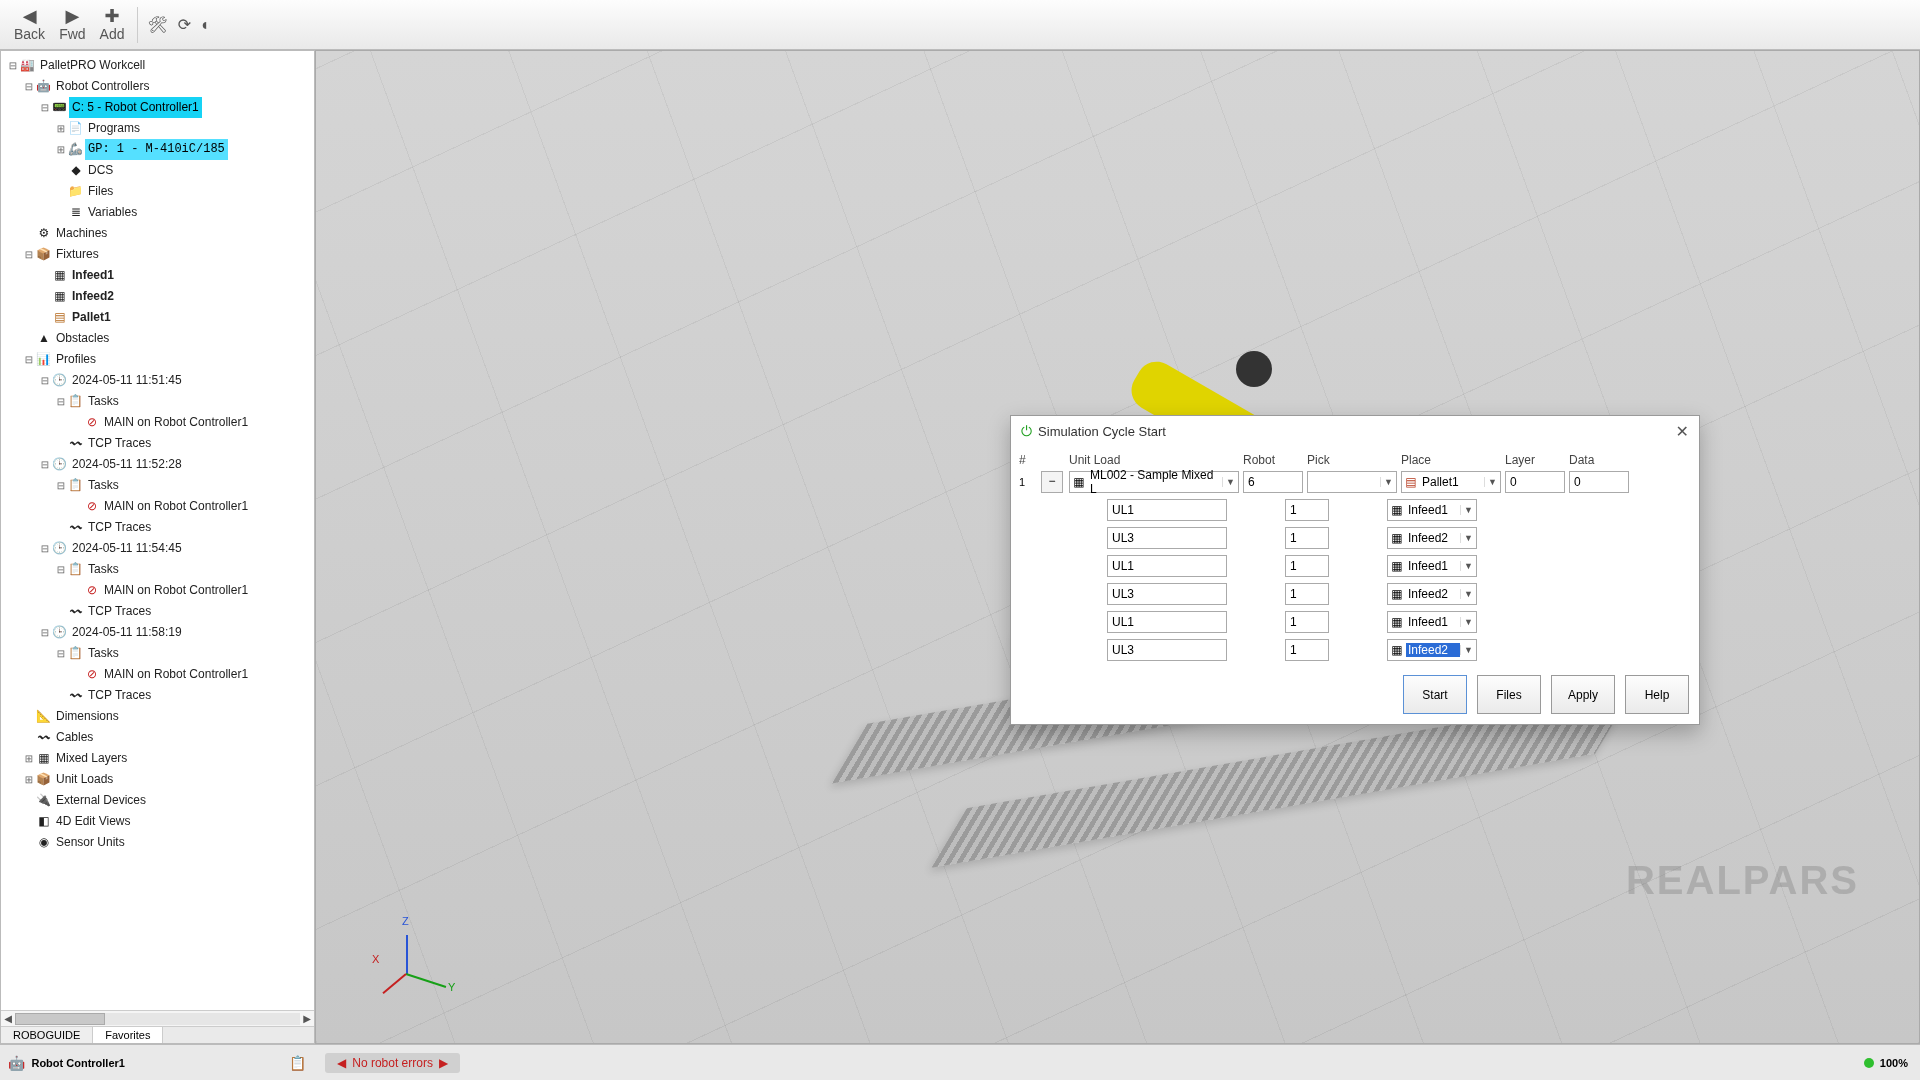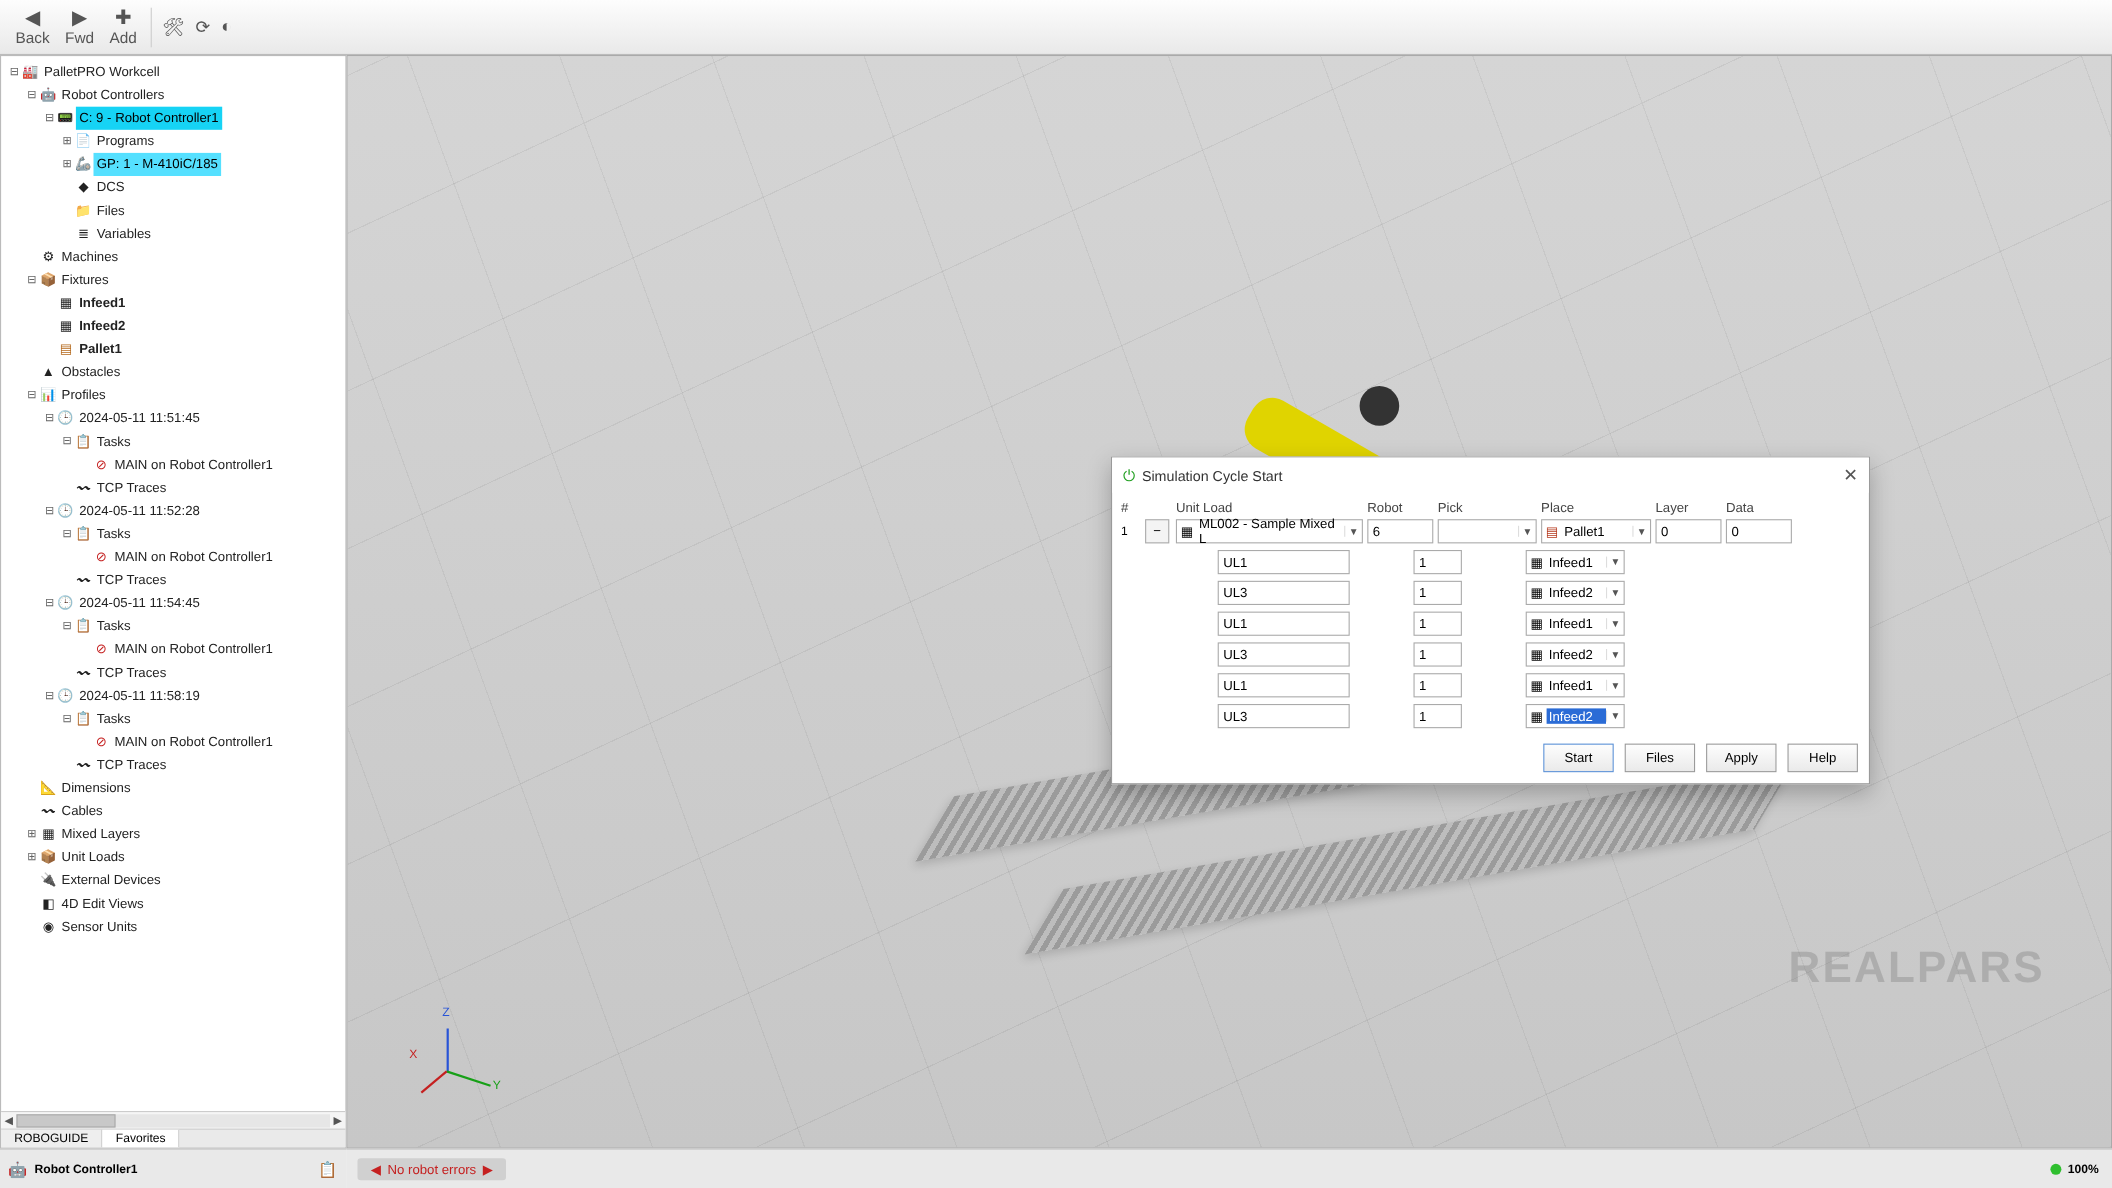--- a/index.html
+++ b/index.html
@@ -71,21 +71,21 @@
 }
 .tree-tab { padding: 2px 12px; border-right:1px solid #ccc; background:#eee; cursor:pointer;}
 .tree-tab.active { background:#fff;text-align:center; }
 
 .trow { display:flex; align-items:center; white-space:nowrap; }
 .tspc { display:inline-block; }
 .texp { width:12px; text-align:center; color:#666; font-size:10px; cursor:pointer; display:inline-block;}
 .tico { width:18px; display:inline-flex; justify-content:center; font-size:12px; }
 .tlab { padding: 0 3px; }
 .hl-cyan { background:#16d3f5; color:#000; }
-.hl-cyan2 { background:#55e0ff; color:#000; }
+.hl-cyan2 { background:#55e0ff; color:#000;font-family:Liberation Mono, monospace; }
 .tbold { font-weight:bold; }
 .red { color:#c52020; }
 
 
 .viewport {
   position: absolute;
   top: 50px; left: 315px; right: 0; bottom: 36px;
   background:
     repeating-linear-gradient(70deg, rgba(0,0,0,0.05) 0 1px, transparent 1px 130px),
     repeating-linear-gradient(-25deg, rgba(0,0,0,0.06) 0 1px, transparent 1px 130px),
@@ -188,21 +188,21 @@
   display:flex; align-items:center;
   padding: 6px 10px 10px 10px;
   gap: 14px;
   flex-wrap: wrap;
 }
 .dlg-foot .chks { display:flex; flex-direction:column; gap:6px; flex:1; }
 .chk { display:flex; align-items:center; gap:6px; font-size:12px; color:#333;}
 .chk input { width:13px; height:13px;}
 .dlg-btns { margin-left:auto; display:flex; gap:10px; }
 .dbtn {
-  min-width: 64px; height: 26px;
+  min-width: 64px; height: 39px;
   border:1px solid #9a9a9a;
   background: linear-gradient(#fdfdfd,#eaeaea);
   font-size:12px; cursor:pointer;
 }
 .dbtn.primary { border-color:#5b91d6;}
 
 
 .status {
   position:absolute; left:0; right:0; bottom:0;
   height:36px;
@@ -264,21 +264,21 @@
       <span class="tspc" style="width:16px"></span>
       <span class="texp">⊟</span>
       <span class="tico">🤖</span>
       <span class="tlab">Robot Controllers</span>
     </div>
 
     <div class="trow">
       <span class="tspc" style="width:32px"></span>
       <span class="texp">⊟</span>
       <span class="tico">📟</span>
-      <span class="tlab hl-cyan">C: 9 - Robot Controller1</span>
+      <span class="tlab hl-cyan">C: 5 - Robot Controller1</span>
     </div>
 
     <div class="trow">
       <span class="tspc" style="width:48px"></span>
       <span class="texp">⊞</span>
       <span class="tico">📄</span>
       <span class="tlab">Programs</span>
     </div>
 
     <div class="trow">

